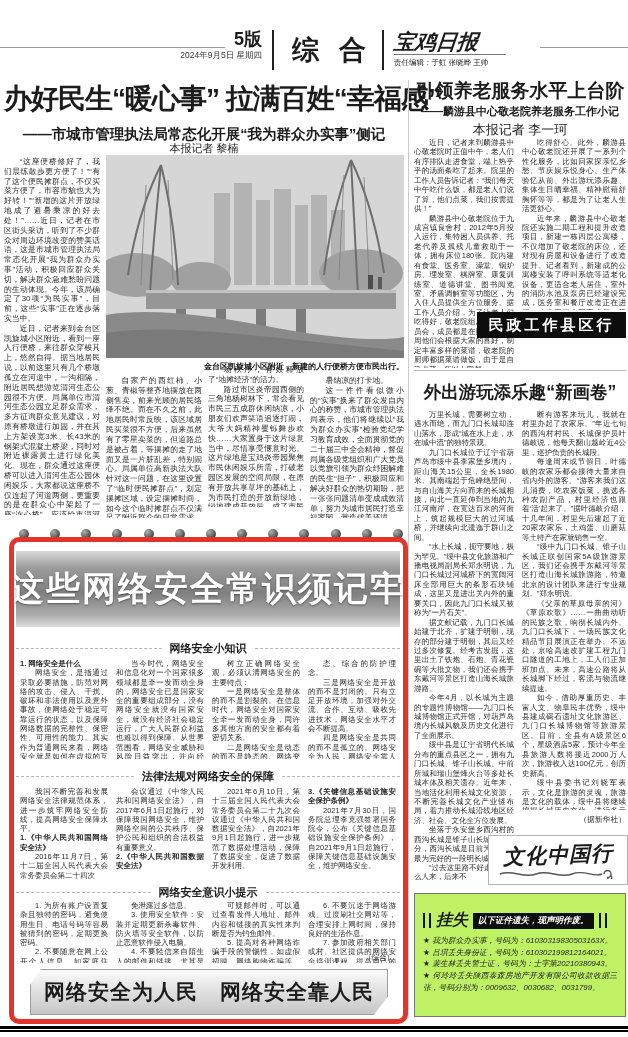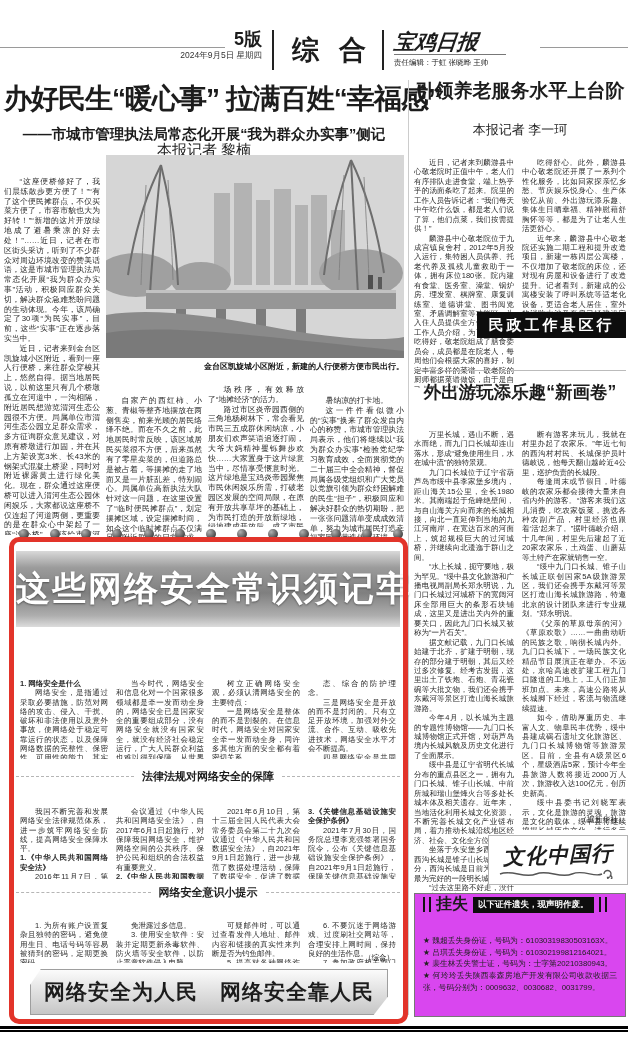--- a/index.html
+++ b/index.html
@@ -11,47 +11,47 @@
   .page-no{font-size:18px;font-weight:900;text-align:right;}
   .mh-date{font-size:8.5px;color:#333;text-align:right;}
   .vbar{width:2px;background:#222;}
   .sec-name{font-size:27px;font-weight:900;letter-spacing:20px;white-space:nowrap;}
   .paper-name{font-family:"Liberation Serif","DejaVu Serif",serif;font-style:italic;font-weight:bold;
               font-size:21px;transform:skewX(-6deg);white-space:nowrap;}
   .editors{font-size:7.5px;color:#222;white-space:nowrap;}
   
   .lead-head{font-size:28px;font-weight:900;text-align:center;line-height:1.1;letter-spacing:-1px;white-space:nowrap;}
   .lead-sub{font-size:14.5px;font-weight:bold;text-align:center;margin-top:7px;}
-  .byline{font-size:15px;text-align:center;color:#222;}
-  .coltext{font-size:7.8px;line-height:1.26;text-align:justify;overflow:hidden;color:#2a2a2a;margin-top:20px;}
+  .byline{font-size:11px;text-align:center;color:#222;}
+  .coltext{font-size:7.8px;line-height:1.26;text-align:justify;overflow:hidden;color:#2a2a2a;}
   .coltext p{margin:0;text-indent:2em;}
   .coltext p.bh{text-indent:0;font-weight:bold;}
   .caption{font-size:8px;font-weight:600;text-align:right;color:#111;}
   
   .r-head{font-size:19px;font-weight:900;text-align:center;white-space:nowrap;}
   .r-sub{font-size:11px;font-weight:bold;text-align:center;}
   .badge-black{background:#0d0d0d;color:#fff;font-weight:900;font-size:15px;letter-spacing:3px;
                display:flex;align-items:center;justify-content:center;}
   .r2-head{font-size:17.5px;font-weight:900;text-align:center;white-space:nowrap;}
   .agency{font-size:7.8px;text-align:right;}
   .wh-logo{border:1px solid #b5b5b5;background:#fff;display:flex;flex-direction:column;align-items:center;justify-content:center;}
   .wh-text{font-family:"Liberation Serif","DejaVu Serif",serif;font-weight:900;font-style:italic;
            font-size:21px;transform:rotate(-2deg);letter-spacing:1px;}
-  .guashi{border:1px solid #777;background:#d946ef;padding:0 8px 4px 8px;box-sizing:border-box;}
+  .guashi{border:1px solid #777;background:#bef264;padding:16px 8px 4px 8px;box-sizing:border-box;font-style:italic;}
   .gs-head{display:flex;align-items:center;gap:5px;margin-bottom:4px;}
   .dbar{width:4px;height:15px;border-left:2px solid #111;border-right:2px solid #111;}
   .gs-title{font-size:16px;font-weight:900;}
   .gs-badge{background:#0d0d0d;color:#fff;font-size:8.5px;padding:2px 5px;font-weight:bold;}
   .gs-items{font-size:7.8px;line-height:1.5;color:#222;}
   .gs-items p{margin:0;text-indent:0;}
   
   .dots{display:flex;justify-content:space-between;padding:0 3px;}
   .dot{width:10px;height:10px;border-radius:50%;background:radial-gradient(circle at 32% 30%,#b0b0b0,#4a4a4a 70%);}
   .sec-banner{background:linear-gradient(180deg,#d9d9d9 0%,#9b9b9b 22%,#7f7f7f 55%,#aeaeae 85%,#dcdcdc 100%);
-              display:flex;align-items:center;justify-content:flex-start;}
+              display:flex;align-items:center;justify-content:center;}
   .sec-title{font-size:34px;font-weight:900;color:#fff;letter-spacing:2px;text-shadow:0 1px 2px rgba(0,0,0,.4);white-space:nowrap;}
   .sec-header{display:flex;align-items:center;gap:8px;}
   .sec-header .dash{flex:1;border-top:1px dashed #b5b5b5;}
   .sec-header .lbl{font-size:11px;font-weight:900;white-space:nowrap;}
   .sec-cols{display:flex;gap:8px;}
   .sec-cols .coltext{flex:1;font-size:7.5px;line-height:1.24;}
   .ribbon{background:linear-gradient(180deg,#fbfbfb 0%,#e3e3e3 45%,#c6c6c6 100%);
           border:1px solid #9e9e9e;display:flex;align-items:center;justify-content:center;
           clip-path:polygon(3% 0,100% 0,100% 60%,96% 100%,0 100%,0 35%);
           box-shadow:0 2px 3px rgba(0,0,0,.25);}
@@ -145,36 +145,37 @@
     <div class="abs coltext" style="left:306px;top:221px;width:94px;height:142px;">
         <p>暑纳凉的打卡地。</p>
         <p>这一件件看似微小的“实事”换来了群众发自内心的称赞，市城市管理执法局表示，他们将继续以“我为群众办实事”检验党纪学习教育成效，全面贯彻党的二十届三中全会精神，督促局属各级党组织和广大党员以党旗引领为群众纾困解难的民生“担子”，积极回应和解决好群众的热切期盼，把一张张问题清单变成成效清单，努力为城市居民打造幸福家园，营造优美环境。</p>
       </div>
   </div>
 
   <div class="abs vline-gray" style="left:408px;top:80px;height:935px;"></div>
 
   <div class="abs" style="left:414px;top:78px;width:212px;height:955px;">
     <div class="abs r-head" style="left:0;top:0;width:212px;">引领养老服务水平上台阶</div>
+    <div class="abs r-sub" style="left:0;top:26px;width:212px;">——麟游县中心敬老院养老服务工作小记</div>
     <div class="abs byline" style="left:0;top:43px;width:212px;font-size:13px;">本报记者 李一珂</div>
     <div class="abs coltext" style="left:0;top:60px;width:100px;height:230px;font-size:7.5px;">
         <p>近日，记者来到麟游县中心敬老院时正值中午，老人们有序排队走进食堂，端上热乎乎的汤面条吃了起来。院里的工作人员告诉记者：“我们每天中午吃什么饭，都是老人们说了算，他们点菜，我们按需提供！”</p>
         <p>麟游县中心敬老院位于九成宫镇良舍村，2012年5月投入运行，集特困人员供养、托老代养及孤残儿童救助于一体，拥有床位180张。院内建有食堂、医务室、澡堂、锅炉房、理发室、棋牌室、康复训练室、道德讲堂、图书阅览室、矛盾调解室等功能区，为入住人员提供全方位服务。据工作人员介绍，为了让老人们吃得好，敬老院组成了膳食委员会，成员都是在院老人，每周他们会根据大家的喜好，制定丰富多样的菜谱，敬老院的厨师都据菜谱做饭，由于是自己点菜，所以大家都</p>
       </div>
     <div class="abs coltext" style="left:108px;top:60px;width:104px;height:172px;font-size:7.5px;">
         <p>吃得舒心。此外，麟游县中心敬老院还开展了一系列个性化服务，比如回家探亲忆乡愁、节庆娱乐悦身心、生产体验忆从前、外出游玩添乐趣、集体生日晒幸福、精神慰藉舒胸怀等等，都是为了让老人生活更舒心。</p>
         <p>近年来，麟游县中心敬老院还实施二期工程和提升改造项目，新建一栋四层公寓楼，不仅增加了敬老院的床位，还对现有房屋和设备进行了改造提升。记者看到，新建成的公寓楼安装了呼叫系统等适老化设备，更适合老人居住，室外的消防水池及泵房已经建设完成，医务室和餐厅改造正在进行，改造工程全部完成后，麟游县中心敬老院将建设成环境一流、服务一流的综合性社会养老机构。</p>
       </div>
     <div class="abs badge-black" style="left:63px;top:234px;width:149px;height:26px;">民政工作县区行</div>
 
     <div class="abs hline" style="left:0;top:292px;width:212px;"></div>
 
     <div class="abs r2-head" style="left:0;top:302px;width:212px;">外出游玩添乐趣“新画卷”</div>
     <div class="abs coltext" style="left:0;top:332px;width:100px;height:524px;font-size:7.5px;">
-        <p>万里长城，遇山不断，遇水而绝，而九门口长城却连山落水，形成“避免使用生日，水在城中流”的独特景观。</p>
+        <p>万里长城，需要树立动，遇水而绝，而九门口长城却连山落水，形成“城在水上走，水在城中流”的独特景观。</p>
         <p>九门口长城位于辽宁省葫芦岛市绥中县李家堡乡境内，距山海关15公里，全长1980米。其南端起于危峰绝壁间，与自山海关方向而来的长城相接，向北一直延伸到当地的九江河南岸，在宽达百米的河面上，筑起规模巨大的过河城桥，并继续向北逶迤于群山之间。</p>
         <p>“水上长城，扼守要地，极为罕见。”绥中县文化旅游和广播电视局副局长郑永明说，九门口长城过河城桥下的宽阔河床全部用巨大的条形石块铺成，这里又是进出关内外的重要关口，因此九门口长城又被称为“一片石关”。</p>
         <p>据文献记载，九门口长城始建于北齐，扩建于明朝，现存的部分建于明朝，其后又经过多次修复。经考古发掘，这里出土了铁炮、石炮、青花瓷碗等大批文物，我们还会携手东戴河等景区打造山海长城旅游路。</p>
         <p>今年4月，以长城为主题的专题性博物馆——九门口长城博物馆正式开馆，对葫芦岛境内长城风貌及历史文化进行了全面展示。</p>
         <p>绥中县是辽宁省明代长城分布的重点县区之一，拥有九门口长城、锥子山长城、中前所城和瑞山堡烽火台等多处长城本体及相关遗存。近年来，当地活化利用长城文化资源，不断完善长城文化产业链布局，着力推动长城沿线地区经济、社会、文化全方位发展。</p>
         <p>坐落于永安堡乡西沟村的西沟长城是锥子山长城的一部分，西沟长城是目前为止保存最为完好的一段明长城。</p>
         <p>“过去这里路不好走，没什么人来，后来不</p>
       </div>
     <div class="abs coltext" style="left:108px;top:332px;width:104px;height:400px;font-size:7.5px;">
         <p>断有游客来玩儿，我就在村里办起了农家乐。”年近七旬的西沟村村民、长城保护员叶德岐说，他每天翻山越岭近4公里，巡护负责的长城段。</p>
@@ -195,21 +196,21 @@
     </div>
 
     <div class="abs guashi" style="left:0;top:815px;width:212px;height:124px;">
       <div class="gs-head">
         <div class="dbar"></div>
         <span class="gs-title">挂失</span>
         <span class="gs-badge">以下证件遗失，现声明作废。</span>
         <div class="dbar"></div>
       </div>
       <div class="gs-items coltext" style="font-size:7.8px;">
-          <p>★ 魏超丢失身份证，号码为：61030319830503163X。</p>
+          <p>★ 我为群众办实事，号码为：61030319830503163X。</p>
           <p>★ 吕琪丢失身份证，号码为：610302199812164021。</p>
           <p>★ 裴生林丢失警士证，号码为：士字第20210380943。</p>
           <p>★ 何玲玲丢失陕西泰森房地产开发有限公司收款收据三张，号码分别为：0009632、0030682、0031799。</p>
         </div>
     </div>
   </div>
 
   <div class="abs" style="left:16px;top:529px;width:384px;height:496px;">
     <div class="dots abs" style="left:0;top:0;width:384px;">
       <div class="dot"></div>
@@ -223,20 +224,25 @@
       <div class="dot"></div>
         <div class="dot"></div>
       <div class="dot"></div>
         <div class="dot"></div>
       <div class="dot"></div>
     </div>
     <div class="sec-banner abs" style="left:0;top:22px;width:384px;height:76px;">
       <div class="sec-title">这些网络安全常识须记牢</div>
     </div>
 
+    <div class="sec-header abs" style="left:0;top:112px;width:384px;">
+      <div class="dash"></div>
+      <span class="lbl">网络安全小知识</span>
+      <div class="dash"></div>
+    </div>
     <div class="sec-cols abs" style="left:4px;top:130px;width:376px;height:100px;">
       <div class="coltext">
           <p class="bh">1. 网络安全是什么</p>
           <p>网络安全，是指通过采取必要措施，防范对网络的攻击、侵入、干扰、破坏和非法使用以及意外事故，使网络处于稳定可靠运行的状态，以及保障网络数据的完整性、保密性、可用性的能力。其实作为普通网民来看，网络安全就是如何在虚拟的互联网当中保证自己的信息或财产不受到非法侵害。</p>
         </div>
       <div class="coltext">
           <p>当今时代，网络安全和信息化对一个国家很多领域都是牵一发而动全身的，网络安全已是国家安全的重要组成部分，没有网络安全就没有国家安全，就没有经济社会稳定运行，广大人民群众利益也难以得到保障。从世界范围看，网络安全威胁和风险日益突出，并向经济、文化、社会、生态等领域传导渗透。</p>
         </div>
       <div class="coltext">
           <p>树立正确网络安全观，必须认清网络安全的主要特点：</p>

